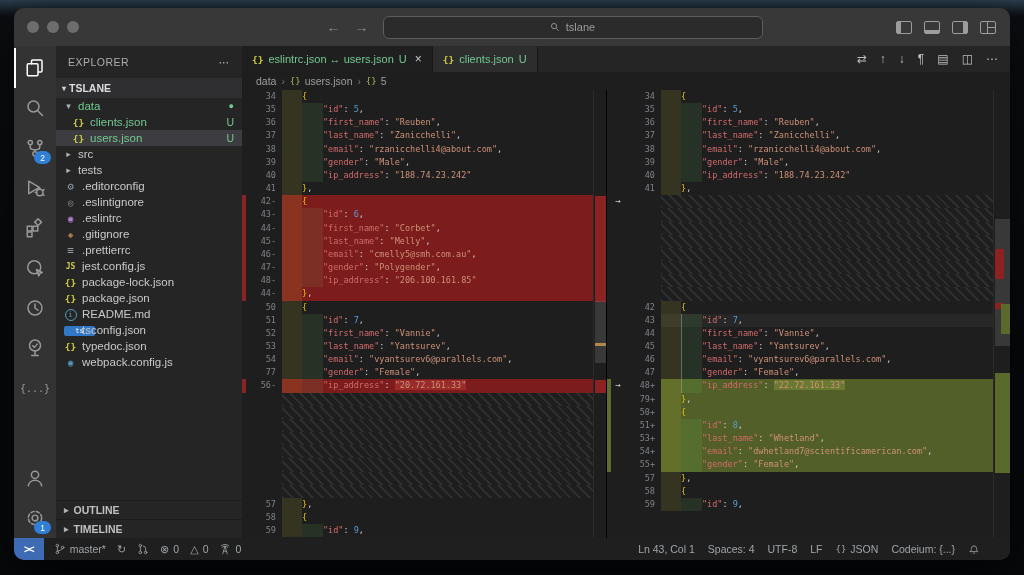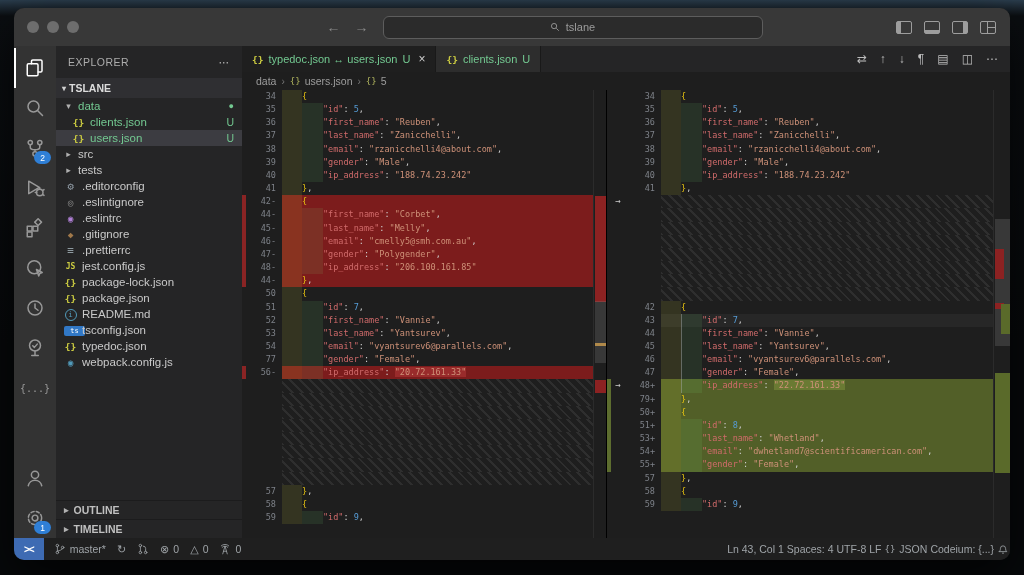--- a/index.html
+++ b/index.html
@@ -50,21 +50,21 @@
   .fi-json{color:#cbcb41;font-weight:bold}
   .fi-gear{color:#8f9aa4;font-size:11px}
   .fi-circle-o{color:#8a8a8a}
   .fi-circle-purple{color:#b180d7}
   .fi-diamond{color:#a0784a}
   .fi-lines{color:#8e9aa0;font-size:11px}
   .fi-js{color:#cbcb41;font-weight:bold;font-size:8px}
   .fi-info{color:#519aba}
   .fi-info i{display:inline-block;width:10px;height:10px;border:1px solid #519aba;border-radius:50%;font-size:7.5px;line-height:10px;font-style:normal}
   .fi-ts{color:#fff}
-  .fi-ts i{display:inline-block;width:21px;height:10px;background:#3178c6;border-radius:2px;font-size:7px;line-height:10px;font-style:normal}
+  .fi-ts i{display:inline-block;width:31px;height:10px;background:#3178c6;border-radius:2px;font-size:7px;line-height:10px;font-style:normal}
   .fi-webpack{color:#519aba}
   .sb-sections{flex:0 0 auto}
   .sb-sec{height:18px;display:flex;align-items:center;gap:5px;padding:0 8px;font-size:10.5px;font-weight:bold;color:#c0c0c0;border-top:1px solid #1c1c1d;background:#252526}
   .sb-sec .chev{font-size:9px;color:#b0b0b0}
 
   
   .editor{flex:1;display:flex;flex-direction:column;min-width:0;background:#1e1e1e}
   .tabbar{height:26px;flex:0 0 auto;background:#252526;display:flex;align-items:stretch}
   .tab{display:flex;align-items:center;gap:5px;padding:0 10px;font-size:11px;background:#2d2d2d;color:#73c991;border-right:1px solid #191919}
   .tab.active{background:#1f1f1f}
@@ -105,21 +105,21 @@
   .ruler-l{width:12px}.ruler-r{width:16px}
   .mark{position:absolute;pointer-events:none}
   .mark.red{background:#8c2222}.mark.green{background:#5a6a2a}
   .mark.slider{background:rgba(125,125,125,.28);pointer-events:auto}
   .mark.dash{background:#b0894a}
 
   
   .statusbar{height:22px;flex:0 0 auto;background:#1f1f1f;display:flex;align-items:stretch;color:#9fa4a8;font-size:10.5px}
   .remote{background:#3e6bb3;color:#fff;display:flex;align-items:center;padding:0 10px;font-size:10px;font-weight:bold;letter-spacing:-1px}
   .sb-left{display:flex;align-items:center;gap:11px;padding-left:10px}
-  .sb-right{margin-left:auto;display:flex;align-items:center;gap:3px;padding-right:1px}
+  .sb-right{margin-left:auto;display:flex;align-items:center;gap:13px;padding-right:30px}
   .sit{display:flex;align-items:center;gap:4px;white-space:nowrap}
   .sit svg{width:12px;height:12px;fill:none;stroke:currentColor;stroke-width:1.1;stroke-linecap:round}
   .sit .glyph{font-size:11px;line-height:1}
   .sit .braces{font-family:"DejaVu Sans Mono",monospace;font-size:9px}
 </style>
 </head>
 <body>
 
 <div id="window">
 
@@ -315,21 +315,21 @@
             <span>TIMELINE</span>
           </div>
       </div>
     </div>
 
     <div class="editor">
       <div class="tabbar">
         <div id="tabs" style="display:flex">
             <div class="tab active">
               <span class="braces">{}</span>
-              <span>typedoc.json ↔ users.json</span>
+              <span>eslintrc.json ↔ users.json</span>
               <span class="u">U</span>
               <span class="close">×</span>
             </div>
             <div class="tab">
               <span class="braces">{}</span>
               <span>clients.json</span>
               <span class="u">U</span>
             </div>
           </div>
         <div class="tab-actions" id="editor-actions">
@@ -400,20 +400,25 @@
                 <span class="num">41</span>
                 <span class="code"><span class="b1"></span><span class="txt" style="padding-left: 20px;"><span class="tk-b">}</span><span class="tk-p">,</span></span></span>
               </div>
               <div class="row d">
                 <span class="strip"></span>
                 <span class="num">42-</span>
                 <span class="code"><span class="b1"></span><span class="txt" style="padding-left: 20px;"><span class="tk-b">{</span></span></span>
               </div>
               <div class="row d">
                 <span class="strip"></span>
+                <span class="num">43-</span>
+                <span class="code"><span class="b1"></span><span class="b2"></span><span class="txt" style="padding-left: 41px;"><span class="tk-k">"id"</span><span class="tk-p">: </span><span class="tk-n">6</span><span class="tk-p">,</span></span></span>
+              </div>
+              <div class="row d">
+                <span class="strip"></span>
                 <span class="num">44-</span>
                 <span class="code"><span class="b1"></span><span class="b2"></span><span class="txt" style="padding-left: 41px;"><span class="tk-k">"first_name"</span><span class="tk-p">: </span><span class="tk-s">"Corbet"</span><span class="tk-p">,</span></span></span>
               </div>
               <div class="row d">
                 <span class="strip"></span>
                 <span class="num">45-</span>
                 <span class="code"><span class="b1"></span><span class="b2"></span><span class="txt" style="padding-left: 41px;"><span class="tk-k">"last_name"</span><span class="tk-p">: </span><span class="tk-s">"Melly"</span><span class="tk-p">,</span></span></span>
               </div>
               <div class="row d">
                 <span class="strip"></span>

